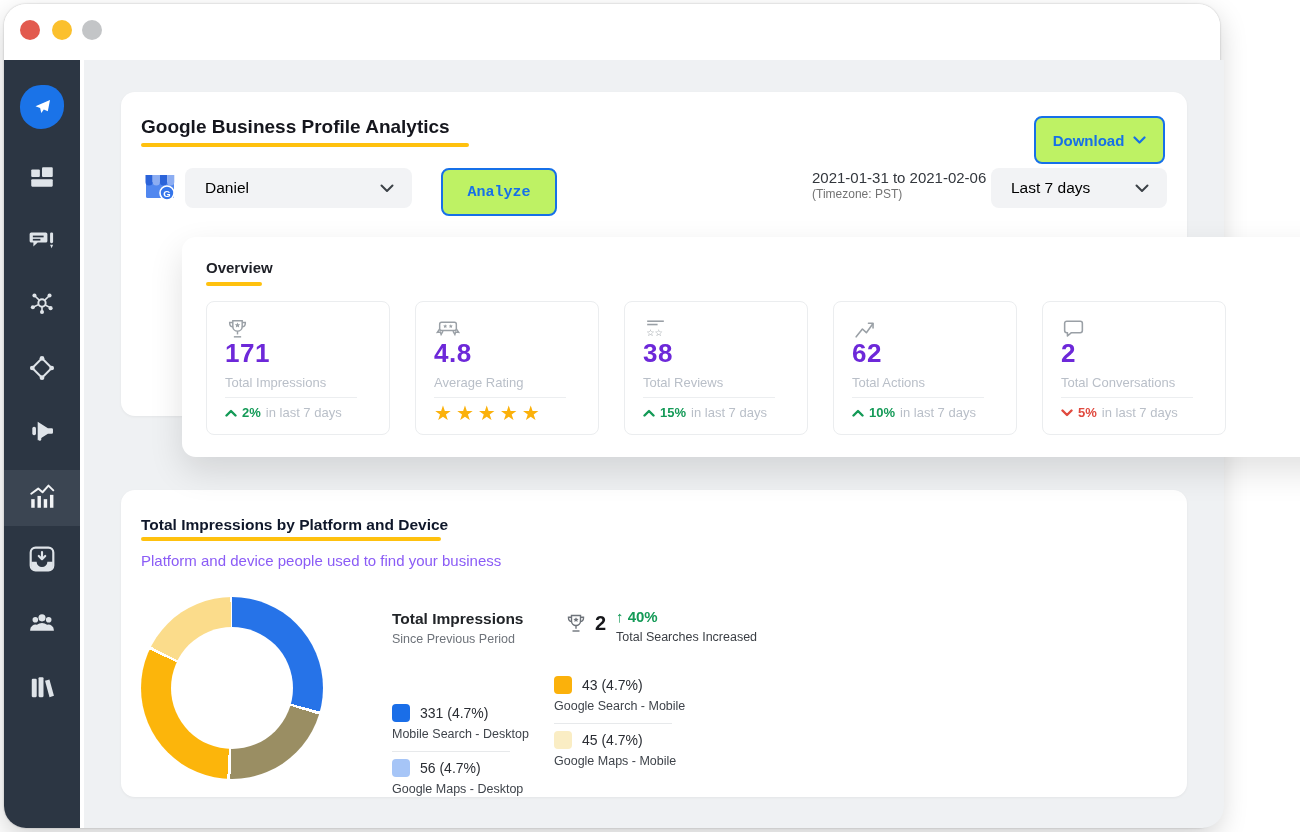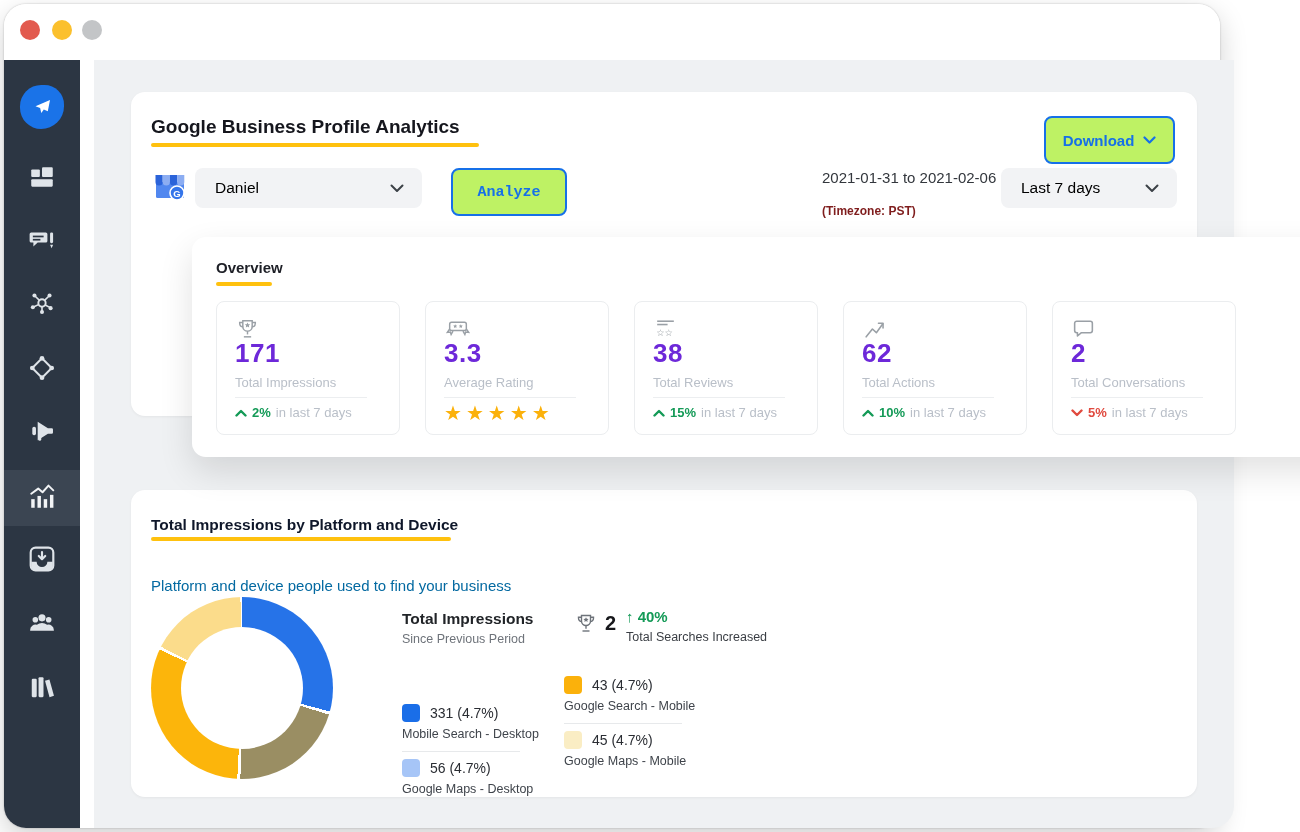--- a/index.html
+++ b/index.html
@@ -17,21 +17,21 @@
   .light.yellow{ left:48px; background:#fbc02d; }
   .light.gray{ left:78px; background:#c3c5c7; }
 
   .sidebar { position:absolute; left:0; top:56px; width:76px; height:768px;
     background:#2c3643; border-radius:0 0 0 22px; }
   .nav-item { position:absolute; left:0; width:76px; display:flex; justify-content:center; cursor:pointer; }
   .nav-active-bg { position:absolute; left:0; top:410px; width:76px; height:56px; background:#3b4552; }
   .logo-badge { width:44px; height:44px; border-radius:50% 46% 54% 50%; background:#1a73e8;
     display:flex; align-items:center; justify-content:center; }
 
-  .content { position:absolute; left:90px; top:56px; width:1140px; height:768px;
+  .content { position:absolute; left:80px; top:56px; width:1140px; height:768px;
     background:#eff1f3; border-radius:0 0 22px 0; }
 
   .card { position:absolute; background:#fff; border-radius:14px; box-shadow:0 1px 3px rgba(0,0,0,.05); }
   .card1 { left:37px; top:32px; width:1066px; height:324px; }
   .card2 { left:37px; top:430px; width:1066px; height:307px; }
   .panel { position:absolute; left:98px; top:177px; width:1272px; height:220px; background:#fff;
     border-radius:14px; box-shadow:0 14px 34px rgba(0,0,0,.12); z-index:5; }
 
   .h1 { position:absolute; left:20px; top:24px; font-size:19px; font-weight:bold; color:#15161d; }
   .h1-underline { position:absolute; left:20px; top:51px; width:328px; height:4px;
@@ -47,39 +47,39 @@
     display:flex; align-items:center; font-size:15.5px; color:#000000;
     padding:0 18px 0 20px; cursor:pointer; }
   .select .chev { margin-left:auto; display:flex; }
   .sel-profile { left:64px; top:76px; width:227px; }
   .sel-period { left:870px; top:76px; width:176px; }
 
   .gmb { position:absolute; left:21px; top:77px; width:36px; height:36px; }
 
   .date-block { position:absolute; left:691px; top:77px; }
   .date-range { font-size:15px; color:#33373d; }
-  .date-tz { font-size:12px; color:#7f1d1d; margin-top:18px;font-weight:bold; }
+  .date-tz { font-size:12px; color:#737373; margin-top:1px; }
 
   .h2 { position:absolute; font-size:15px; font-weight:bold; color:#1d1f26; }
   .underline { position:absolute; background:#ffc10e; border-radius:2px; }
 
   .stat { position:absolute; top:64px; width:184px; height:134px; background:#fff;
     border:1px solid #ebedef; border-radius:8px; }
   .stat .icn { position:absolute; left:18px; top:14px; }
   .stat .num { position:absolute; left:18px; top:36px; font-size:26px; font-weight:bold; color:#6d28d9; letter-spacing:.5px; }
   .stat .lbl { position:absolute; left:18px; top:73px; font-size:13px; color:#b9bfc8; }
   .stat .div { position:absolute; left:18px; top:95px; width:132px; height:1px; background:#eceef0; }
   .stat .delta { position:absolute; left:18px; top:103px; font-size:13px; color:#b9bfc8;
     display:flex; align-items:center; gap:5px; }
   .delta b.up { color:#149a57; } .delta b.down { color:#e04a3f; }
   .stars { position:absolute; left:18px; top:99px; font-size:20px; letter-spacing:4px; color:#fbb10b;
     font-family:"DejaVu Sans", sans-serif; }
 
   .h3 { position:absolute; left:20px; top:26px; font-size:15.5px; font-weight:bold; color:#0f172a; }
-  .sub { position:absolute; left:20px; top:62px; font-size:15px; color:#0369a1;margin-top:25px; }
+  .sub { position:absolute; left:20px; top:62px; font-size:15px; color:#8b5cf6; }
 
   .donut { position:absolute; left:20px; top:107px; width:182px; height:182px; border-radius:50%;
     background:conic-gradient(#2673e8 0deg 105deg, #ffffff 105deg 107deg,
       #9a8e63 107deg 181deg, #ffffff 181deg 183deg,
       #fcb50b 183deg 295deg, #ffffff 295deg 297deg,
       #fbdc8b 297deg 359deg, #ffffff 359deg 360deg); }
   .donut::after { content:""; position:absolute; left:30px; top:30px; width:122px; height:122px;
     background:#fff; border-radius:50%; }
 
   .ti-label { position:absolute; left:271px; top:120px; font-size:15.5px; font-weight:bold; color:#212428; }
@@ -287,21 +287,21 @@
       </div>
 
       <div class="stat" style="left:233px;">
         <svg class="icn" width="28" height="25" viewBox="0 0 26 24" fill="none" stroke="#9aa0a6" stroke-width="1.4">
             <rect x="5" y="6" width="16" height="8" rx="1.8"></rect>
             <path d="M5 12.5l-2.2 3.2 2.8-.3.8 2.4 1.8-3.3"></path>
             <path d="M21 12.5l2.2 3.2-2.8-.3-.8 2.4-1.8-3.3"></path>
             <path d="M10.3 7.8l.6 1.2 1.3.2-.9.9.2 1.3-1.2-.6-1.2.6.2-1.3-.9-.9 1.3-.2z" fill="#9aa0a6" stroke="none"></path>
             <path d="M15.7 7.8l.6 1.2 1.3.2-.9.9.2 1.3-1.2-.6-1.2.6.2-1.3-.9-.9 1.3-.2z" fill="#9aa0a6" stroke="none"></path>
           </svg>
-        <div class="num">3.3</div>
+        <div class="num">4.8</div>
         <div class="lbl">Average Rating</div>
         <div class="div"></div>
         <div class="stars">★★★★★</div>
       </div>
 
       <div class="stat" style="left:442px;">
         <svg class="icn" width="25" height="25" viewBox="0 0 24 24" fill="none" stroke="#9aa0a6" stroke-width="1.5">
             <path d="M4 5h16"></path>
             <path d="M4 8.2h10"></path>
             <text x="3" y="19" font-size="9" fill="#9aa0a6" stroke="none" font-family="DejaVu Sans, sans-serif">☆☆</text>

